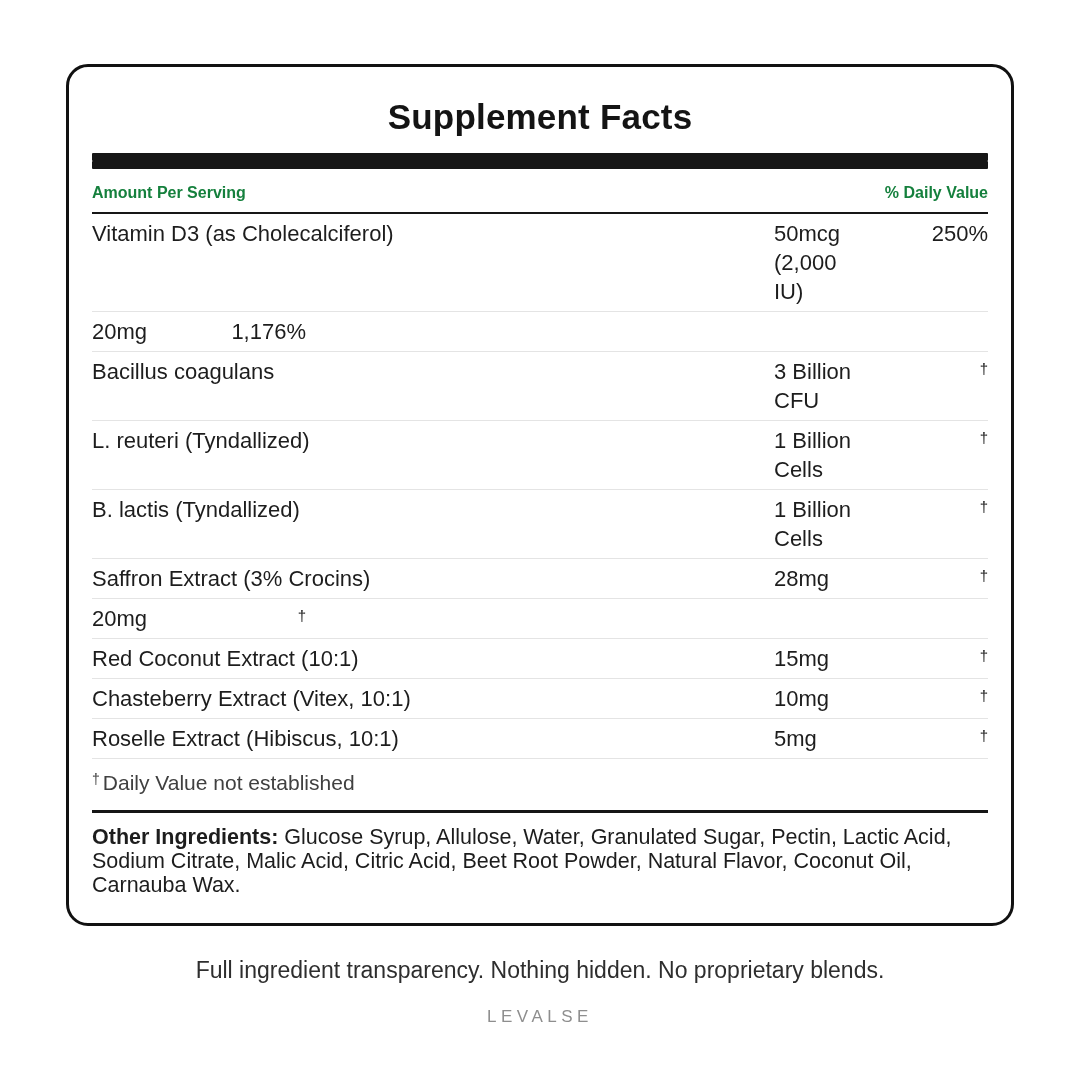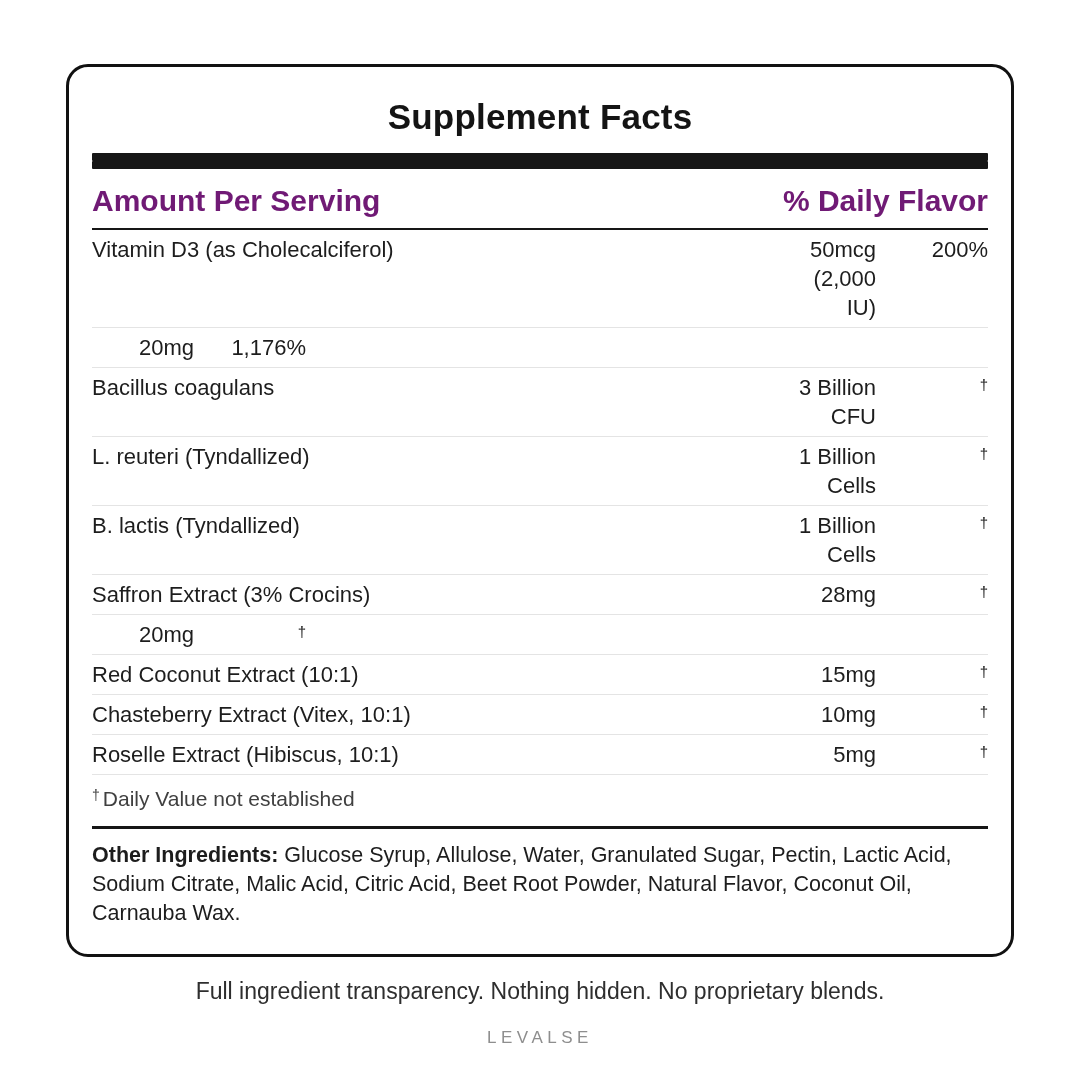--- a/index.html
+++ b/index.html
@@ -41,40 +41,39 @@
     align-items: center;
     font-size: 23px;
     padding: 9px 0 10px 0;
     color: #1a1a1a;
   }
 
   .table-head {
     display: flex;
     justify-content: space-between;
     align-items: baseline;
-    font-size: 30px;
+    font-size: 16px;
     font-weight: 700;
     padding: 15px 0 10px 0;
     border-bottom: 2.5px solid #161616;
-    color: #701a75;
+    color: #15803d;
   }
 
   .row {
     display: flex;
     align-items: flex-start;
     font-size: 22px;
     line-height: 29px;
     padding: 5px 0 5px 0;
     border-bottom: 1px solid #e4e4e4;
     color: #1d1d1d;
   }
   .row-name { flex: 1; padding-right: 12px; }
   .row-amount {
     width: 102px;
-    text-align: right;
     white-space: pre-line;
   }
   .row-dv {
     width: 112px;
     text-align: right;
   }
   .row-dv.is-dagger {
     font-size: 15px;
     line-height: 20px;
     padding-top: 2px;
@@ -89,31 +88,31 @@
   .footnote .sup {
     font-size: 14px;
     position: relative;
     top: -6px;
     margin-right: 3px;
   }
 
   .other {
     border-top: 3px solid #161616;
     font-size: 21.5px;
-    line-height: 29px;
+    line-height: 24px;
     padding: 12px 0 26px 0;
     color: #1d1d1d;
   }
   .other .label { font-weight: 700; }
 
   .tagline {
     text-align: center;
     font-size: 23px;
     color: #2e2e2e;
-    margin-top: 21px;
+    margin-top: 31px;
   }
 
   .brand {
     text-align: center;
     font-size: 17px;
     font-weight: 500;
     color: #8e8e8e;
     letter-spacing: 4.5px;
     margin-top: 23px;
   }
@@ -125,30 +124,30 @@
 
   <h1 class="title">Supplement Facts</h1>
 
   <div class="thick-bar bar-top"></div>
 
 
   <div class="thick-bar"></div>
 
   <div class="table-head">
     <span>Amount Per Serving</span>
-    <span>% Daily Flavor</span>
+    <span>% Daily Value</span>
   </div>
 
   <div>
   <div class="row">
     <span class="row-name">Vitamin D3 (as Cholecalciferol)</span>
     <span class="row-amount">50mcg
 (2,000
 IU)</span>
-    <span class="row-dv">200%</span>
+    <span class="row-dv">250%</span>
   </div>
 
   <div class="row">
     <span class="row-amount">20mg</span>
     <span class="row-dv">1,176%</span>
   </div>
 
   <div class="row">
     <span class="row-name">Bacillus coagulans</span>
     <span class="row-amount">3 Billion

